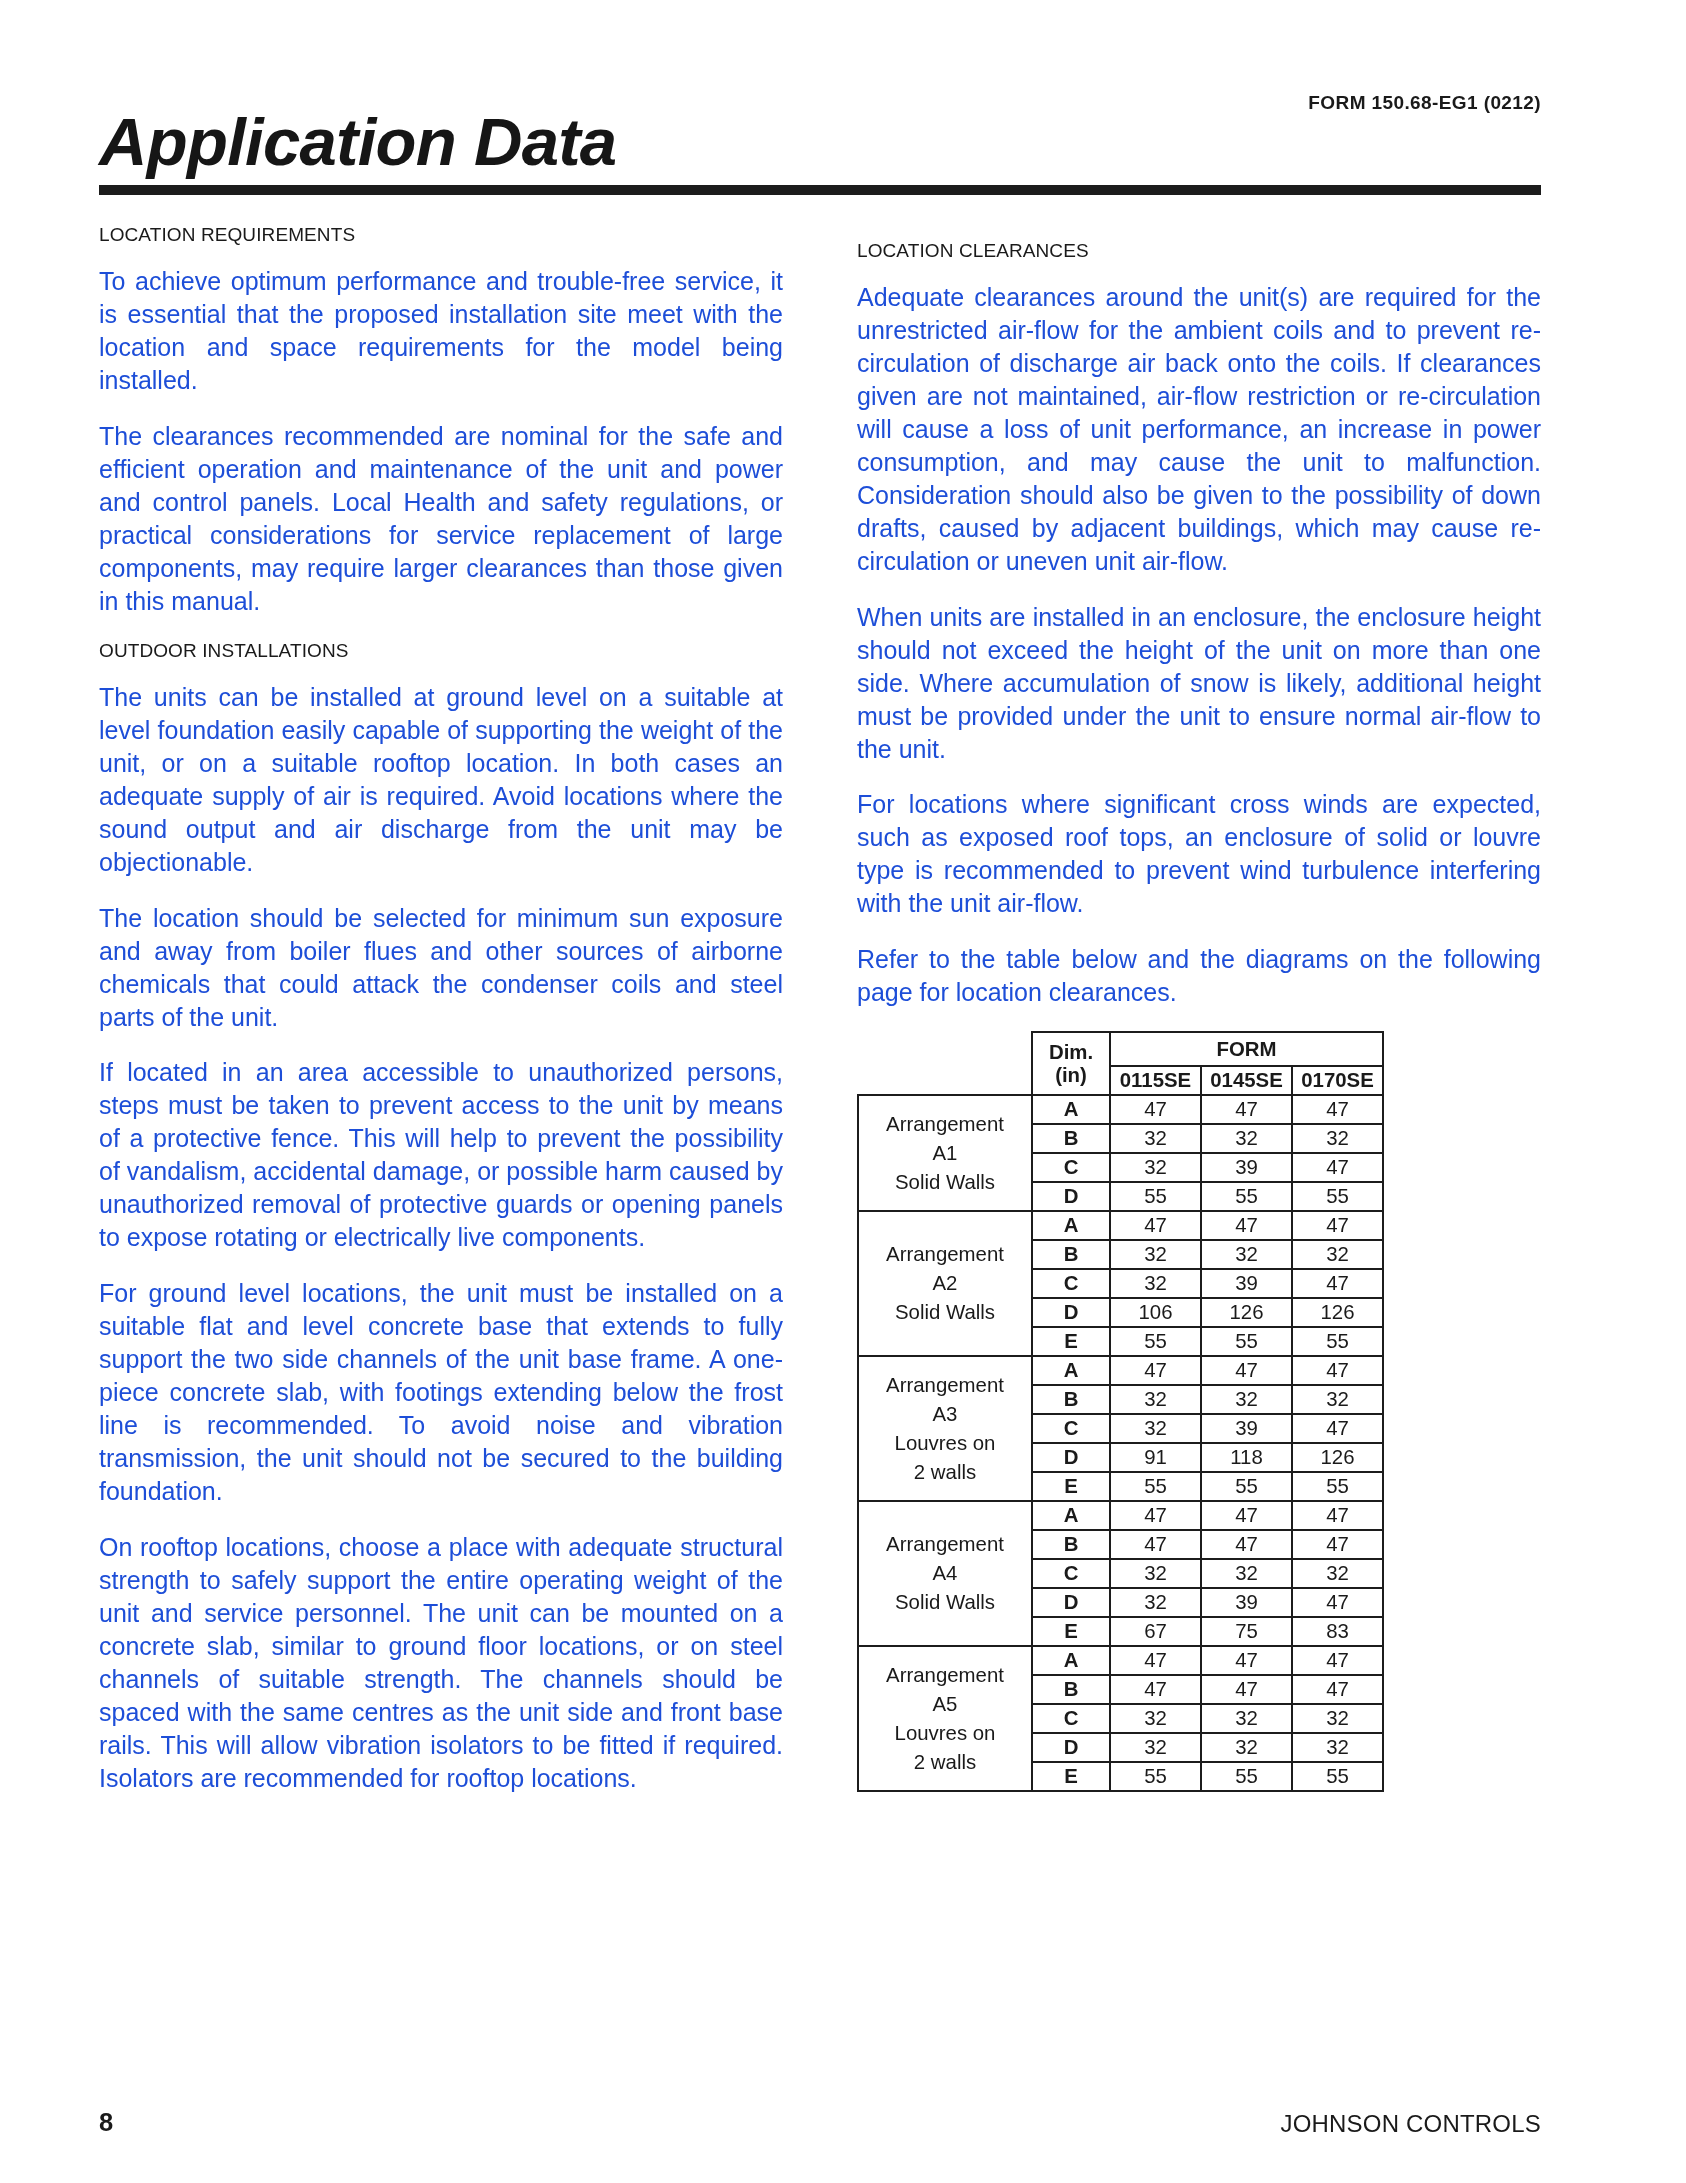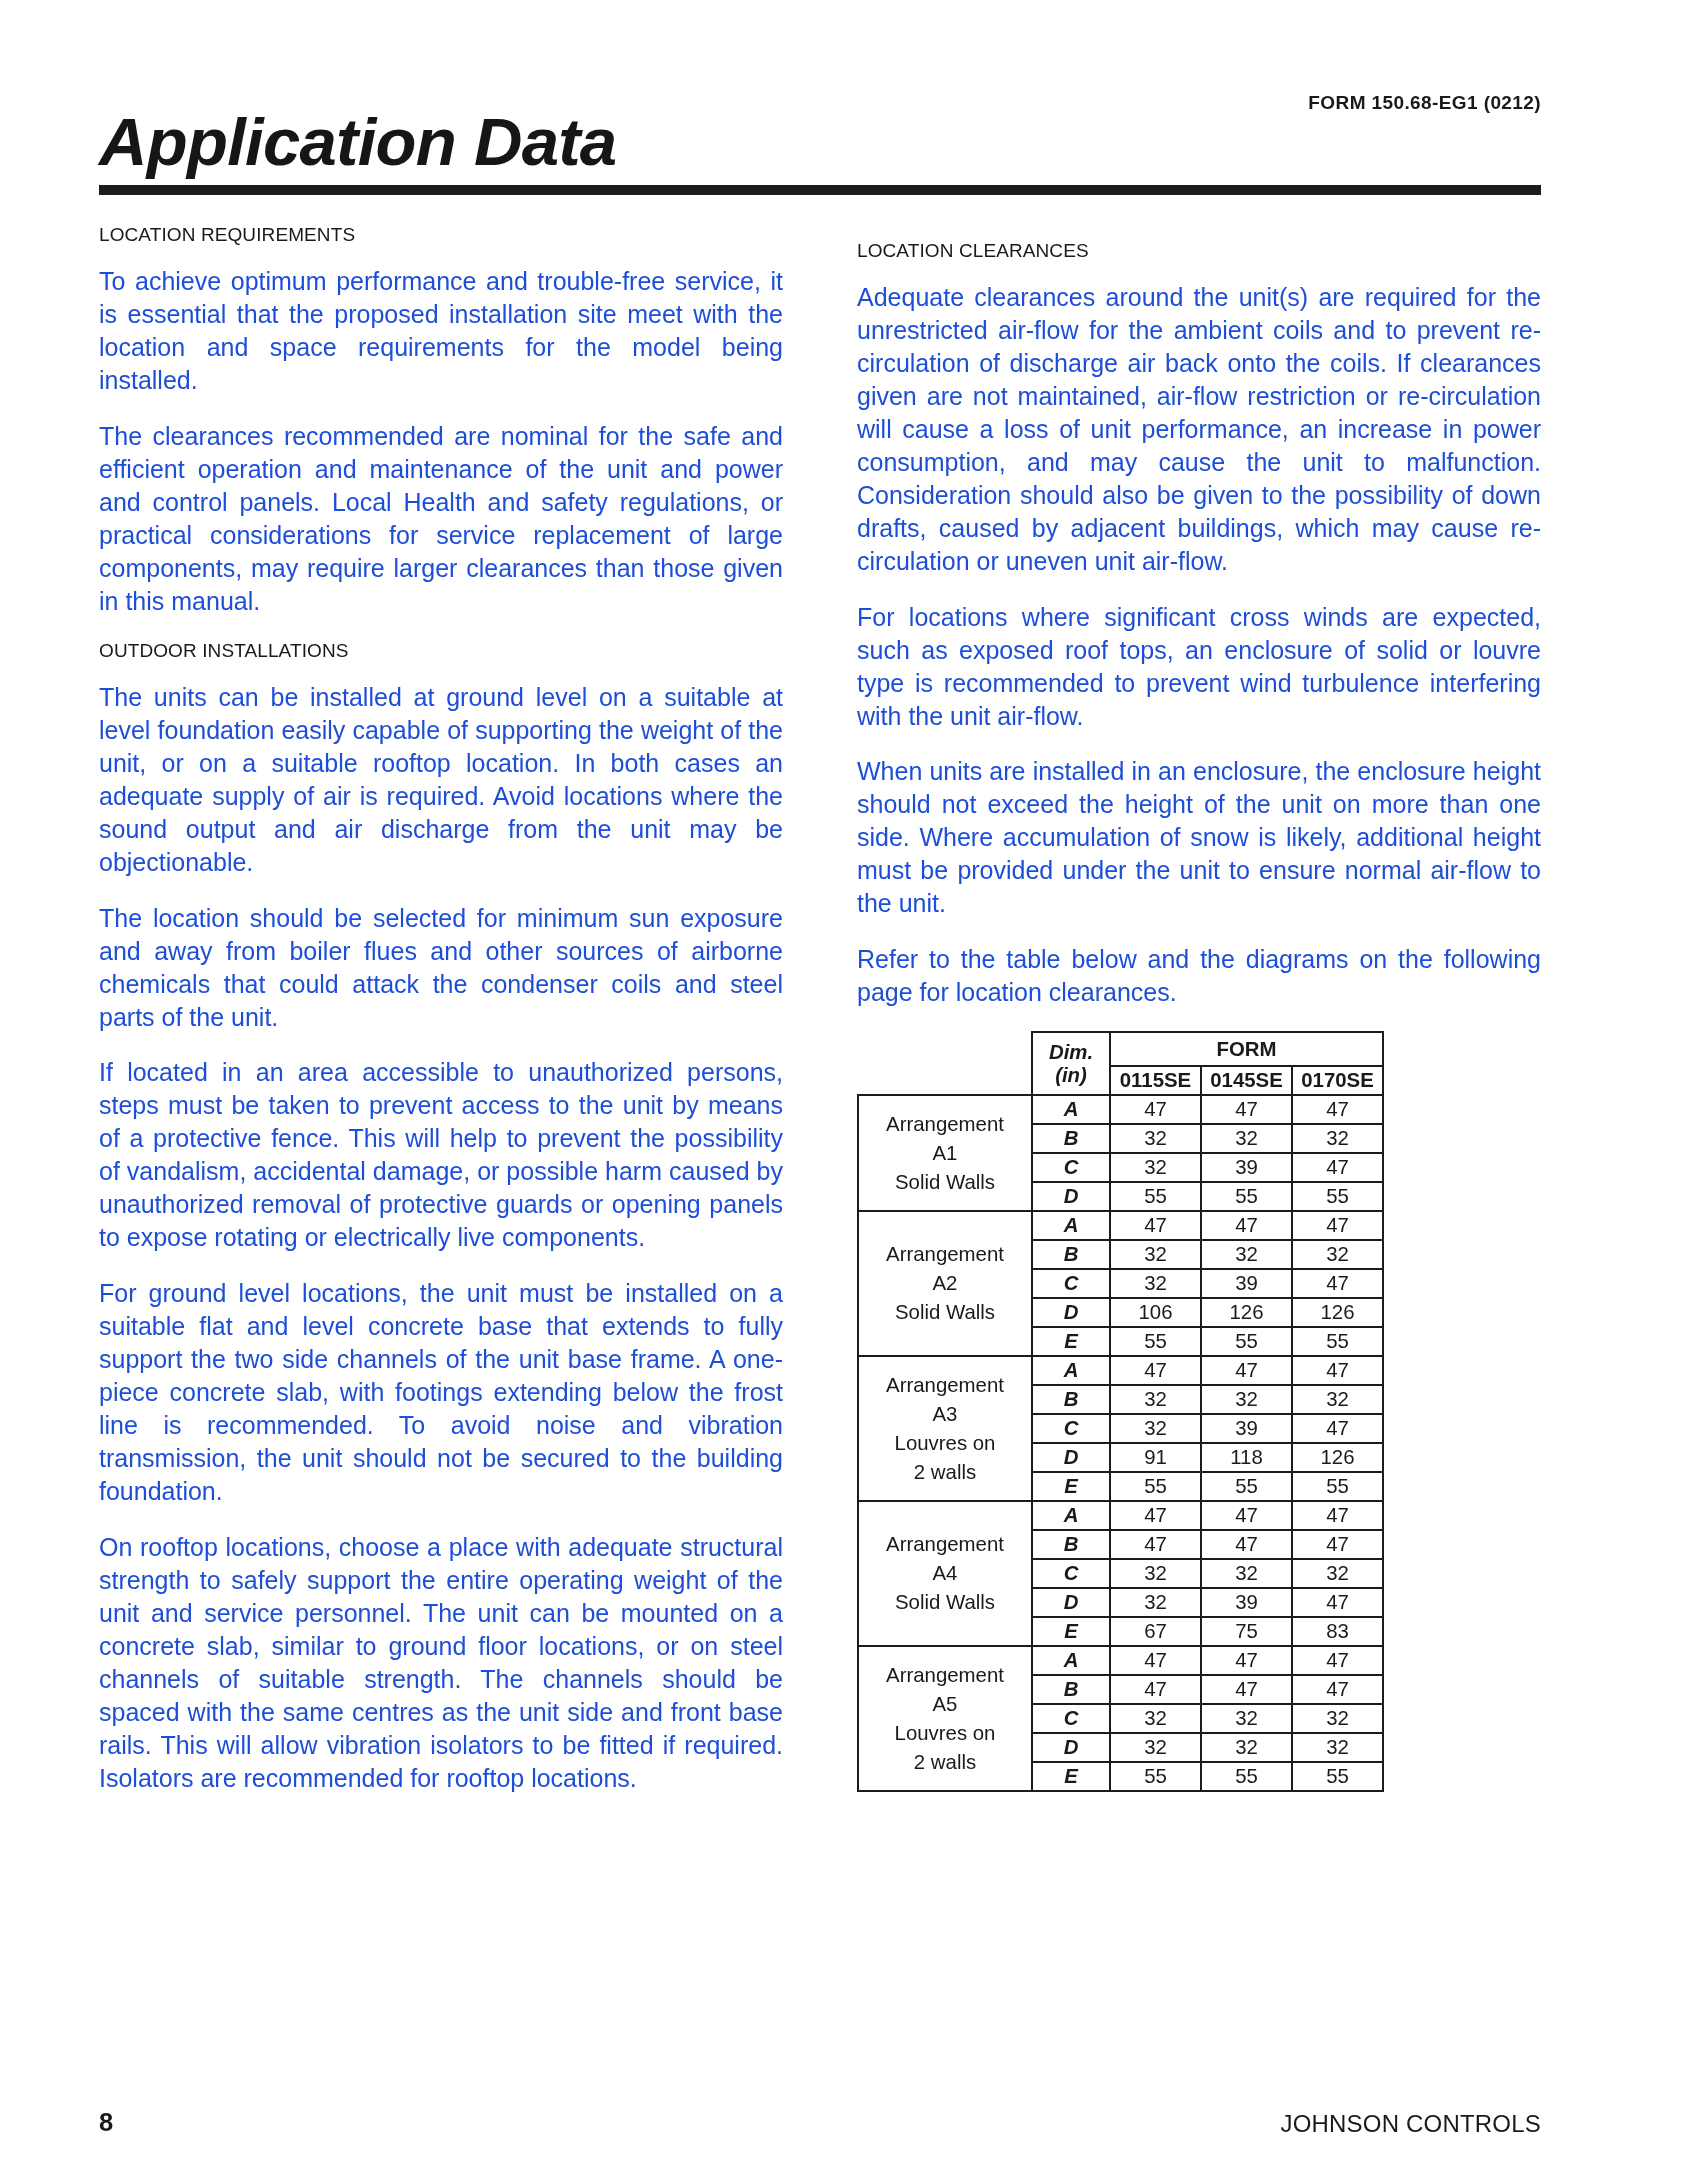--- a/index.html
+++ b/index.html
@@ -13,21 +13,21 @@
     .col-right { left: 857px; margin-top: 16px; }
     h2.section-heading { font-size: 19px; font-weight: normal; margin: 0 0 19px 0; letter-spacing: 0.1px; }
     p.para { font-size: 25px; line-height: 33px; margin: 0 0 22.6px 0; text-align: justify; color: #1d4ed8; }
     .col-left h2.section-heading.second { margin-top: 10.2px; }
     .table-wrap { margin-top: 7.3px; }
     table.clearance { border-collapse: collapse; font-size: 20.4px; }
     table.clearance td, table.clearance th { border: 2.9px solid #1c1c1c; text-align: center; padding: 0; height: 27px; }
     table.clearance th { font-weight: bold; }
     table.clearance .blank { border: none; }
     table.clearance .arr { width: 172px; font-weight: normal; line-height: 29px; }
-    table.clearance .dim { width: 76px; font-weight: bold; font-style: italic; }
+    table.clearance .dim { width: 76px; font-weight: bold; }
     table.clearance .val { width: 89px; }
     table.clearance .model { height: 27px; font-weight: bold; }
     table.clearance .ylpa { height: 32px; }
     .arr-line { display: block; }
     .footer-page { position: absolute; left: 99px; top: 2108px; font-size: 25.5px; font-weight: bold; }
     .footer-brand { position: absolute; right: 146px; top: 2110px; font-size: 24px; letter-spacing: 0.2px; }
   </style>
 </head>
 <body>
 
@@ -44,22 +44,22 @@
   <p class="para">The units can be installed at ground level on a suitable at level foundation easily capable of supporting the weight of the unit, or on a suitable rooftop location. In both cases an adequate supply of air is required. Avoid locations where the sound output and air discharge from the unit may be objectionable.</p>
   <p class="para">The location should be selected for minimum sun exposure and away from boiler flues and other sources of airborne chemicals that could attack the condenser coils and steel parts of the unit.</p>
   <p class="para">If located in an area accessible to unauthorized persons, steps must be taken to prevent access to the unit by means of a protective fence. This will help to prevent the possibility of vandalism, accidental damage, or possible harm caused by unauthorized removal of protective guards or opening panels to expose rotating or electrically live components.</p>
   <p class="para">For ground level locations, the unit must be installed on a suitable flat and level concrete base that extends to  fully support the two side channels of the unit base frame. A one-piece concrete slab, with footings extending below the frost line is recommended. To avoid noise and vibration transmission, the unit should not be secured to the building foundation.</p>
   <p class="para">On rooftop locations, choose a place with adequate structural strength to safely support the entire operating weight of the unit and service personnel. The unit can be mounted on a concrete slab, similar to ground floor locations, or on steel channels of suitable strength. The channels should be spaced with the same centres as the unit side and front base rails. This will allow vibration isolators to be fitted if required. Isolators are recommended for rooftop locations.</p>
 </div>
 
 <div class="col col-right">
   <h2 class="section-heading">LOCATION CLEARANCES</h2>
   <p class="para">Adequate clearances around the unit(s) are required for the unrestricted air-flow for the ambient coils and to prevent re-circulation of discharge air back onto the coils. If clearances given are not maintained, air-flow restriction or re-circulation will cause a loss of unit performance, an increase in power consumption, and may cause the unit to malfunction. Consideration should also be given to the possibility of down drafts, caused by adjacent buildings, which may cause re-circulation or uneven unit air-flow.</p>
+  <p class="para">When units are installed in an enclosure, the enclosure height should not exceed the height of the unit on more than one side. Where accumulation of snow is likely, additional height must be provided under the unit to ensure normal air-flow to the unit.</p>
   <p class="para">For locations where significant cross winds are expected, such as exposed roof tops, an enclosure of solid or louvre type is recommended to prevent wind turbulence interfering with the unit air-flow.</p>
-  <p class="para">When units are installed in an enclosure, the enclosure height should not exceed the height of the unit on more than one side. Where accumulation of snow is likely, additional height must be provided under the unit to ensure normal air-flow to the unit.</p>
   <p class="para">Refer to the table below and the diagrams on the following page for location clearances.</p>
 
   <div class="table-wrap">
     <table class="clearance" id="clearance-table">
       <thead>
         <tr>
           <td class="blank" rowspan="2"></td>
           <th class="dim" rowspan="2">
             <span class="arr-line">Dim.</span>
             <span class="arr-line">(in)</span>

